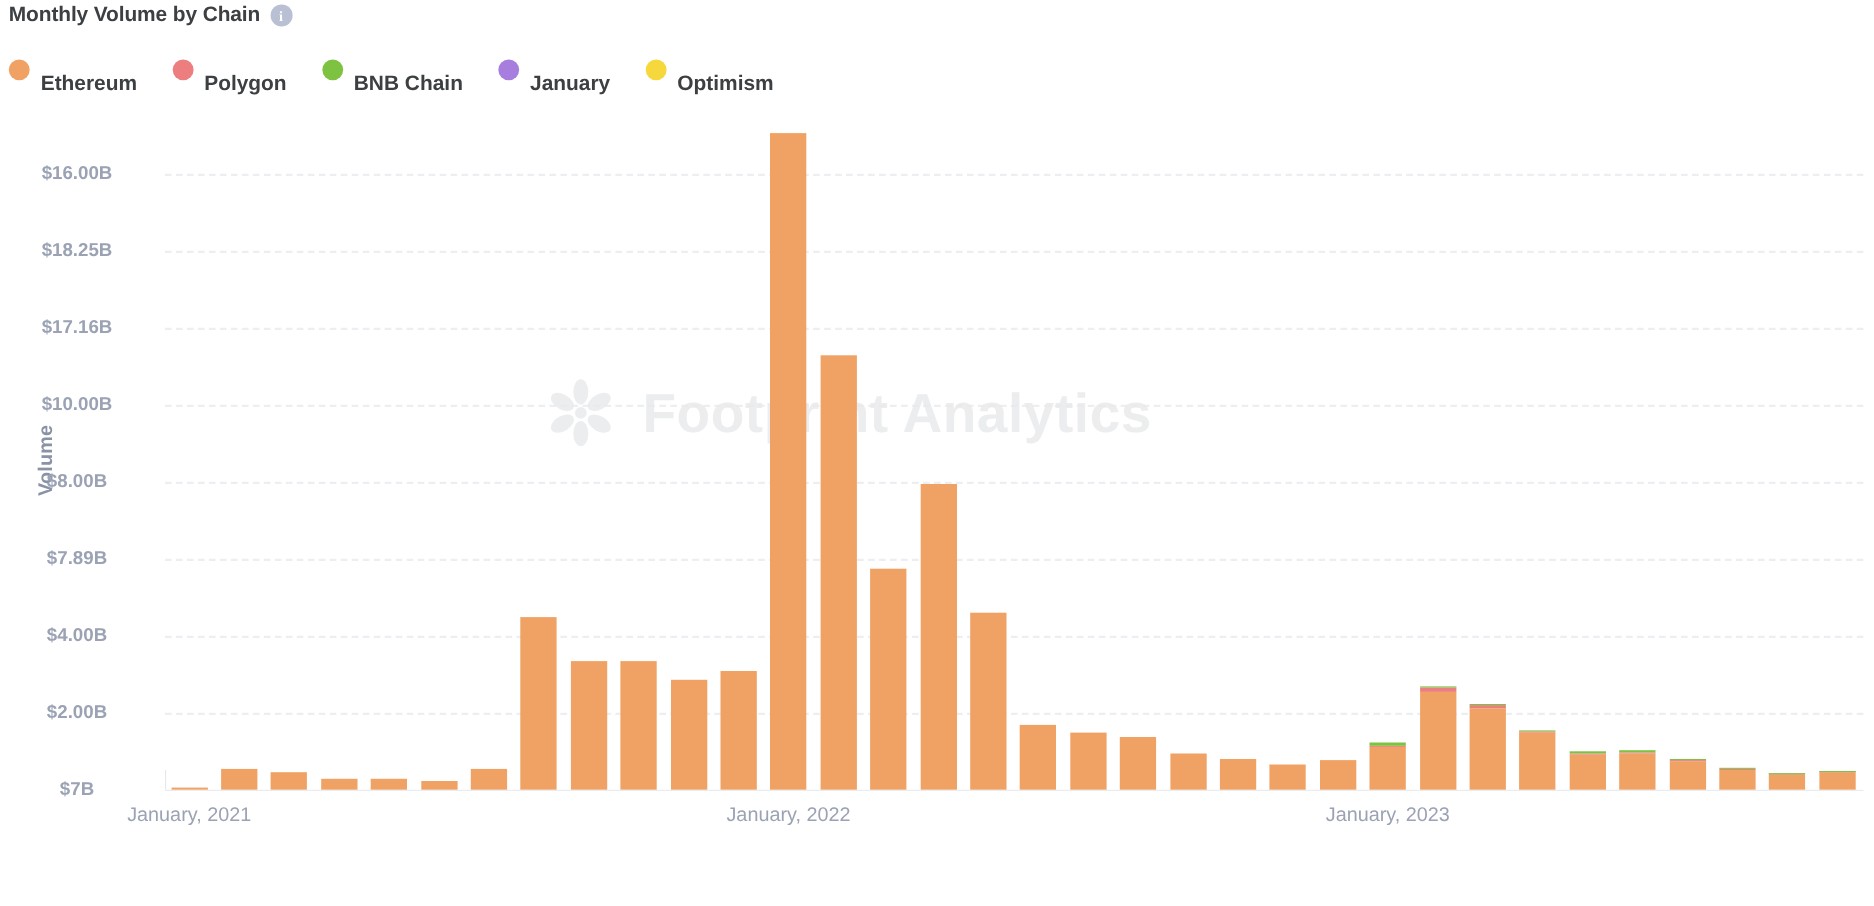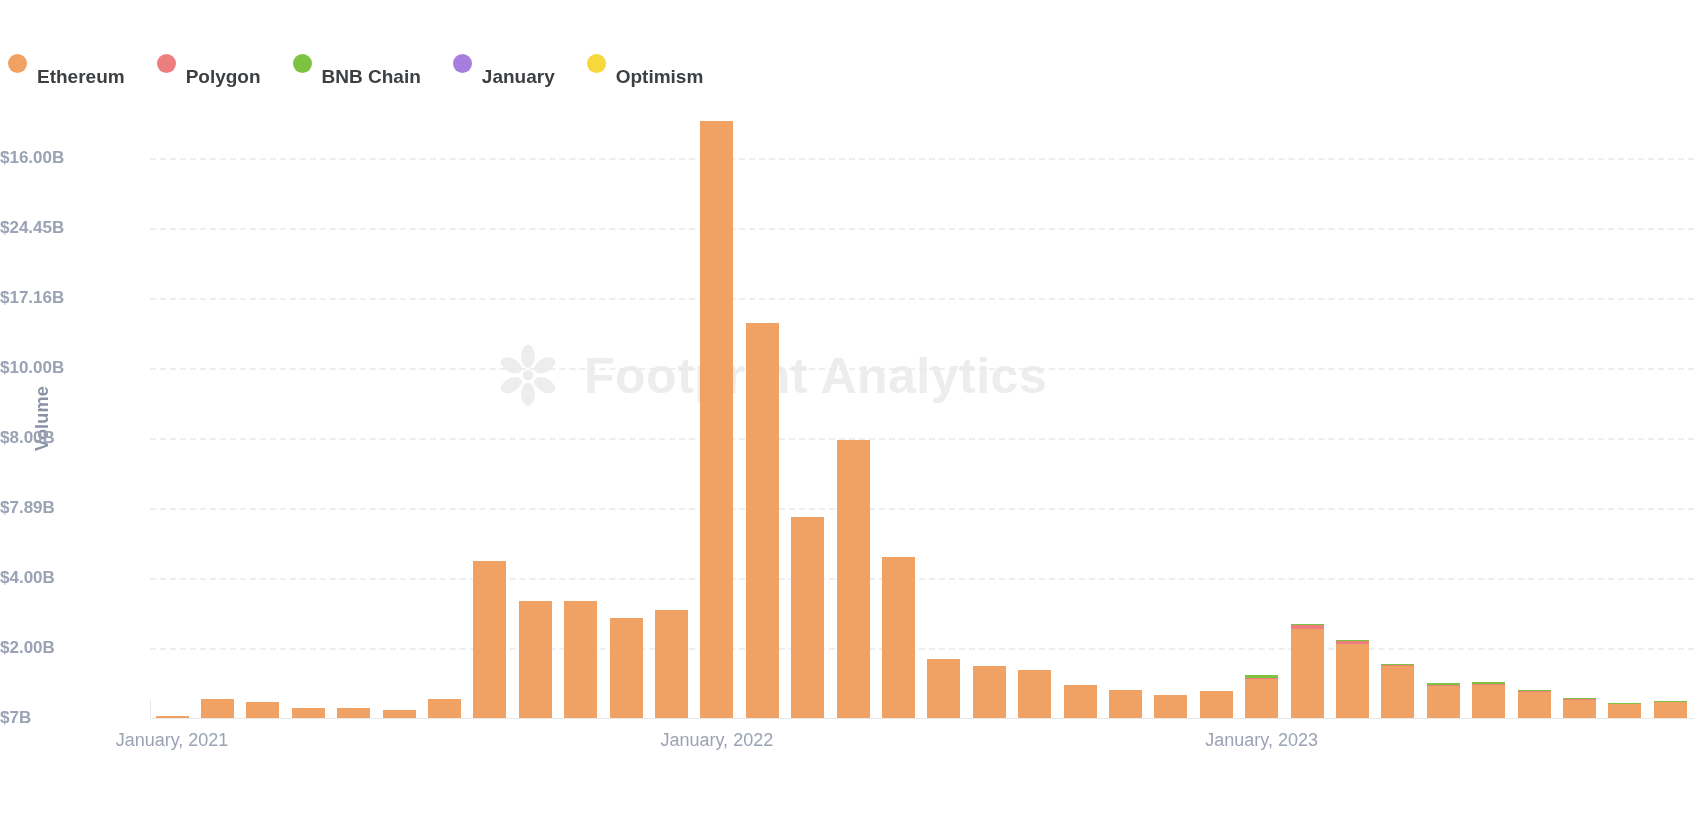--- a/index.html
+++ b/index.html
@@ -103,21 +103,21 @@
     font-size: 18px;
     font-weight: bold;
     color: #8a93a6;
     letter-spacing: 0.2px;
   }
 
   .ytick {
     position: absolute;
     left: 0px;
     width: 140px;
-    text-align: left;
+    text-align: center;
     font-size: 17px;
     font-weight: bold;
     color: #9aa2b4;
     transform: translateY(-50%);
     white-space: nowrap;
   }
 
   .gridline {
     position: absolute;
     left: 150px;
@@ -193,20 +193,24 @@
     color: #9aa2b4;
     white-space: nowrap;
     transform: translateX(-50%);
   }
 </style>
 </head>
 <body>
 
 <div id="root">
 
+  <div class="chart-title-row">
+    <div class="chart-title">Monthly Volume by Chain</div>
+    <div class="info-icon">i</div>
+  </div>
 
   <div class="legend" id="legend">
       <div class="legend-item">
         <span class="legend-dot" style="background: rgb(240, 162, 100);"></span>
         <span class="legend-label">Ethereum</span>
       </div>
       <div class="legend-item">
         <span class="legend-dot" style="background: rgb(237, 126, 128);"></span>
         <span class="legend-label">Polygon</span>
       </div>
@@ -233,21 +237,21 @@
         <div class="gridline" style="top: 228px;"></div>
         <div class="gridline" style="top: 298px;"></div>
         <div class="gridline" style="top: 368px;"></div>
         <div class="gridline" style="top: 438px;"></div>
         <div class="gridline" style="top: 508px;"></div>
         <div class="gridline" style="top: 578px;"></div>
         <div class="gridline" style="top: 648px;"></div>
       </div>
     <div id="ytick-layer">
         <div class="ytick" style="top: 158px;">$16.00B</div>
-        <div class="ytick" style="top: 228px;">$24.45B</div>
+        <div class="ytick" style="top: 228px;">$18.25B</div>
         <div class="ytick" style="top: 298px;">$17.16B</div>
         <div class="ytick" style="top: 368px;">$10.00B</div>
         <div class="ytick" style="top: 438px;">$8.00B</div>
         <div class="ytick" style="top: 508px;">$7.89B</div>
         <div class="ytick" style="top: 578px;">$4.00B</div>
         <div class="ytick" style="top: 648px;">$2.00B</div>
         <div class="ytick" style="top: 718px;">$7B</div>
       </div>
 
     <div class="watermark">

